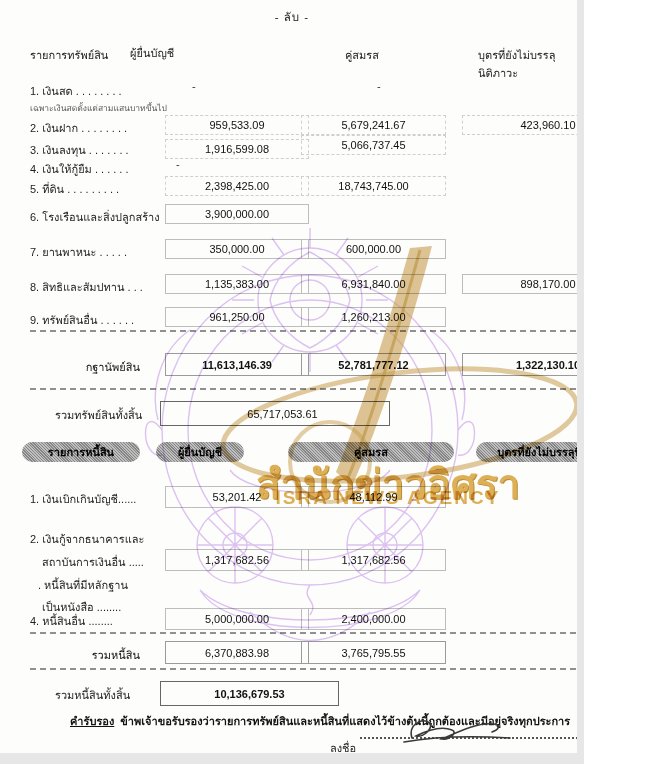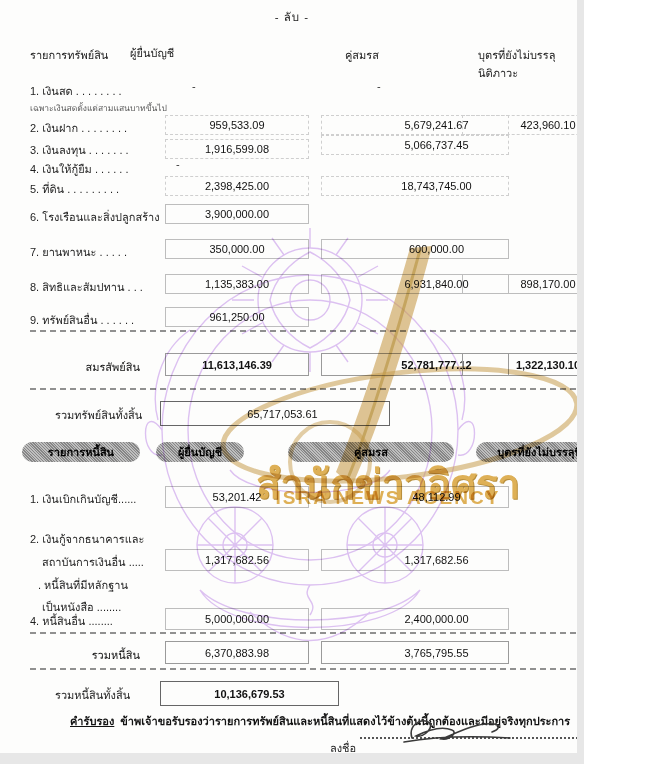--- a/index.html
+++ b/index.html
@@ -22,21 +22,21 @@
 
   .box{
     position:absolute;height:18px;border:1px solid #bdbdbd;background:transparent;
     display:flex;align-items:center;justify-content:center;
     font-size:11px;color:#111;z-index:2;
   }
   .box.faint{border-style:dashed;border-color:#cfcfcf;}
   .box.total{height:21px;font-weight:bold;border-color:#9a9a9a;}
   .box.grand{height:23px;border-color:#666;}
   .c1{left:165px;width:142px;}
-  .c2{left:321px;width:143px;padding-left:43px;}
+  .c2{left:301px;width:143px;}
   .c3{left:462px;width:170px;}
 
   .dashline{position:absolute;left:30px;right:8px;height:0;border-top:2px dashed #909090;z-index:2;}
 
   .total-lbl{position:absolute;font-size:11px;color:#111;width:110px;text-align:right;left:30px;}
 
   .chip{
     position:absolute;top:442px;height:20px;border-radius:10px;
     background-color:#a3a3a3;
     background-image:repeating-linear-gradient(45deg,rgba(255,255,255,.3) 0 1px,rgba(0,0,0,.18) 1px 2px);
@@ -102,24 +102,25 @@
   <div class="box c1" style="top:239px;">350,000.00</div>
   <div class="box c2" style="top:239px;">600,000.00</div>
 
   <div class="abs lbl z2" style="left:30px;top:278px;">8. สิทธิและสัมปทาน . . .</div>
   <div class="box c1" style="top:274px;">1,135,383.00</div>
   <div class="box c2" style="top:274px;">6,931,840.00</div>
   <div class="box c3" style="top:274px;">898,170.00</div>
 
   <div class="abs lbl z2" style="left:30px;top:311px;">9. ทรัพย์สินอื่น . . . . . .</div>
   <div class="box c1" style="top:307px;">961,250.00</div>
+  <div class="box c2" style="top:307px;">1,260,213.00</div>
 
   <div class="dashline" style="top:330px;"></div>
 
-  <div class="total-lbl" style="top:358px;">สมรสัพย์สิน</div>
+  <div class="total-lbl" style="top:358px;">กฐานัพย์สิน</div>
   <div class="box total c1" style="top:353px;">11,613,146.39</div>
   <div class="box total c2" style="top:353px;">52,781,777.12</div>
   <div class="box total c3" style="top:353px;">1,322,130.10</div>
 
   <div class="dashline" style="top:388px;"></div>
 
   <div class="abs lbl z2" style="left:55px;top:406px;">รวมทรัพย์สินทั้งสิ้น</div>
   <div class="box grand" style="left:160px;top:401px;width:213px;padding-left:15px;">65,717,053.61</div>
 
   <div class="chip" style="left:22px;width:118px;">รายการหนี้สิน</div>

